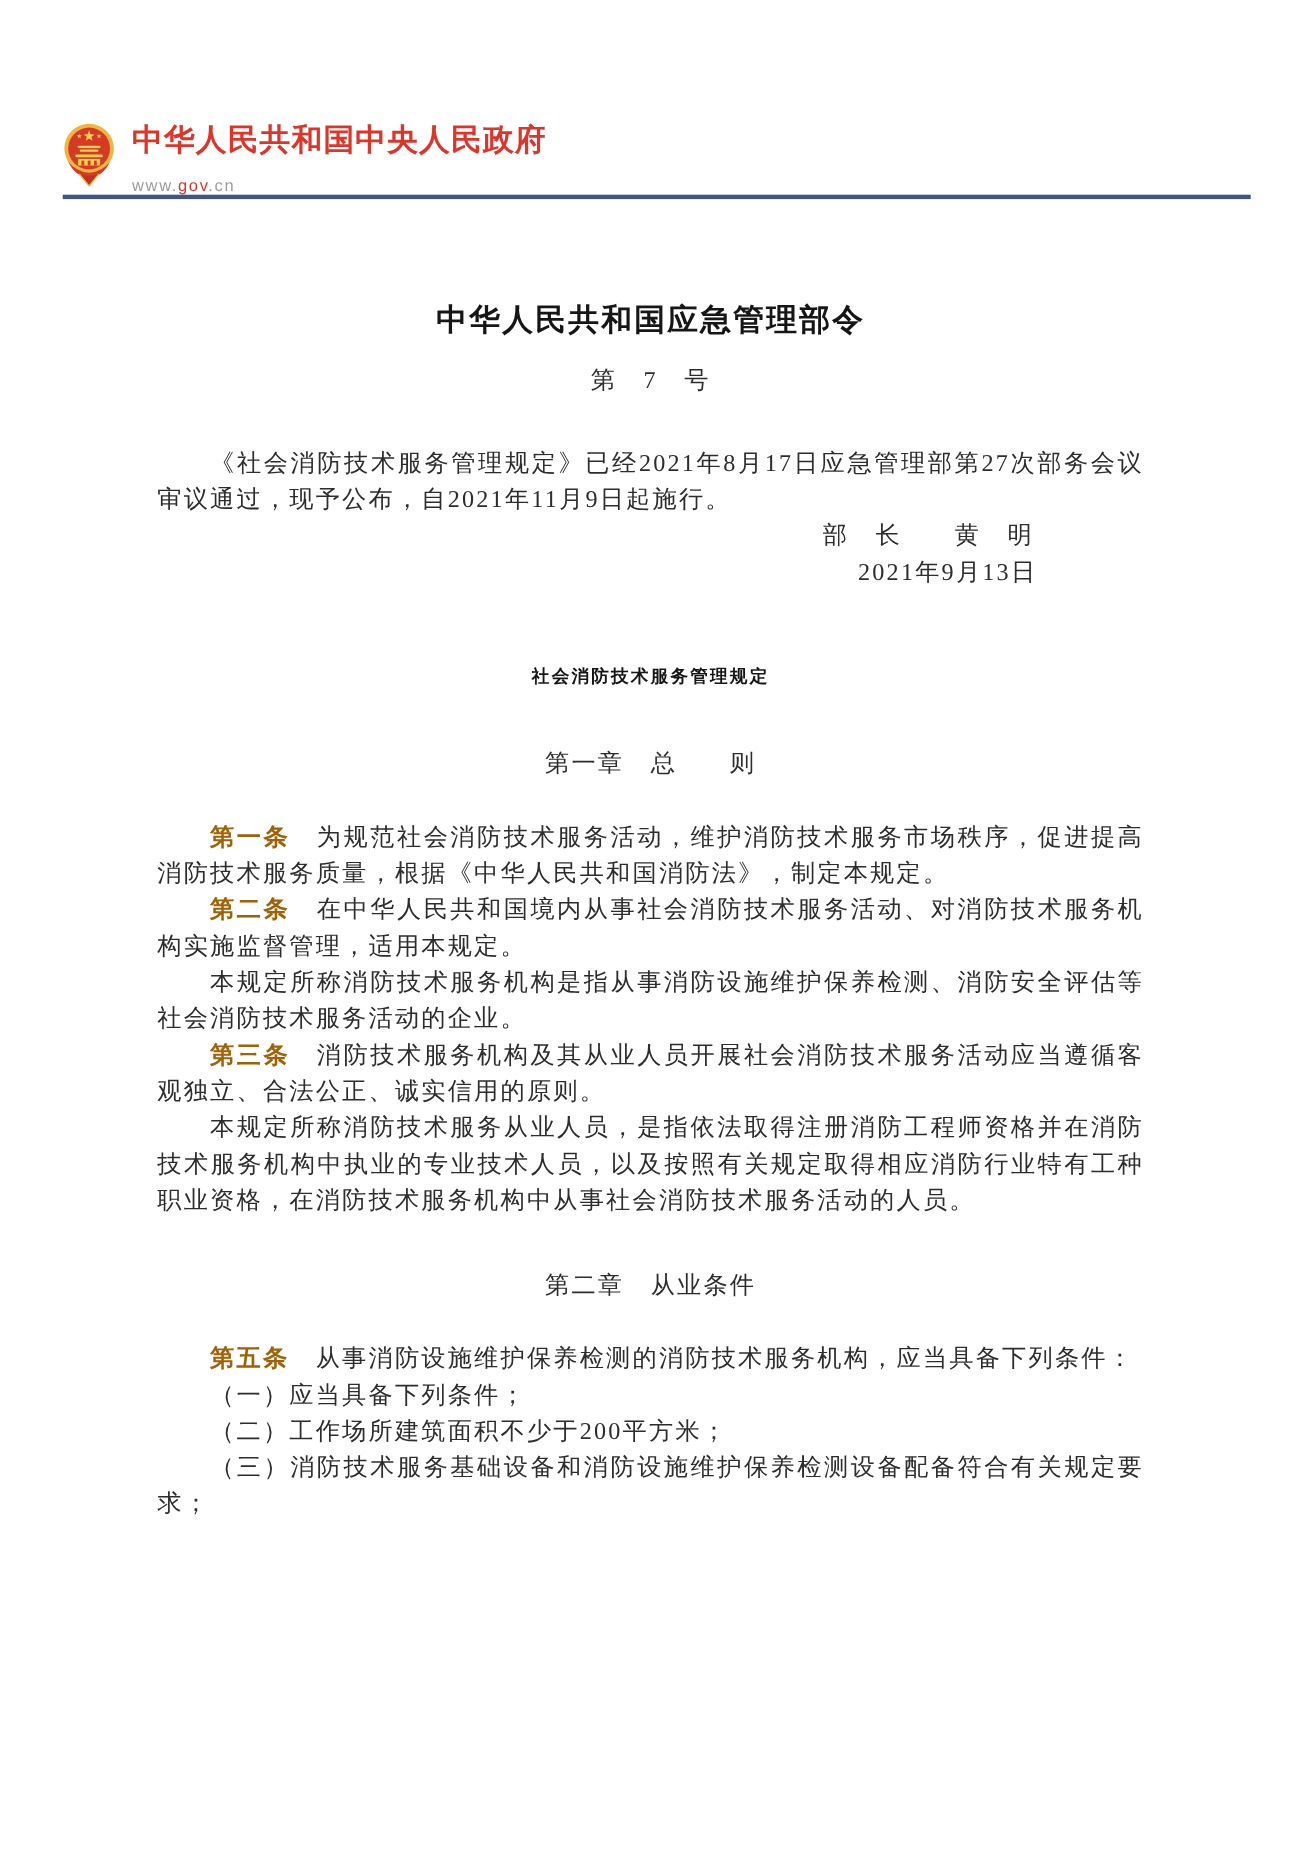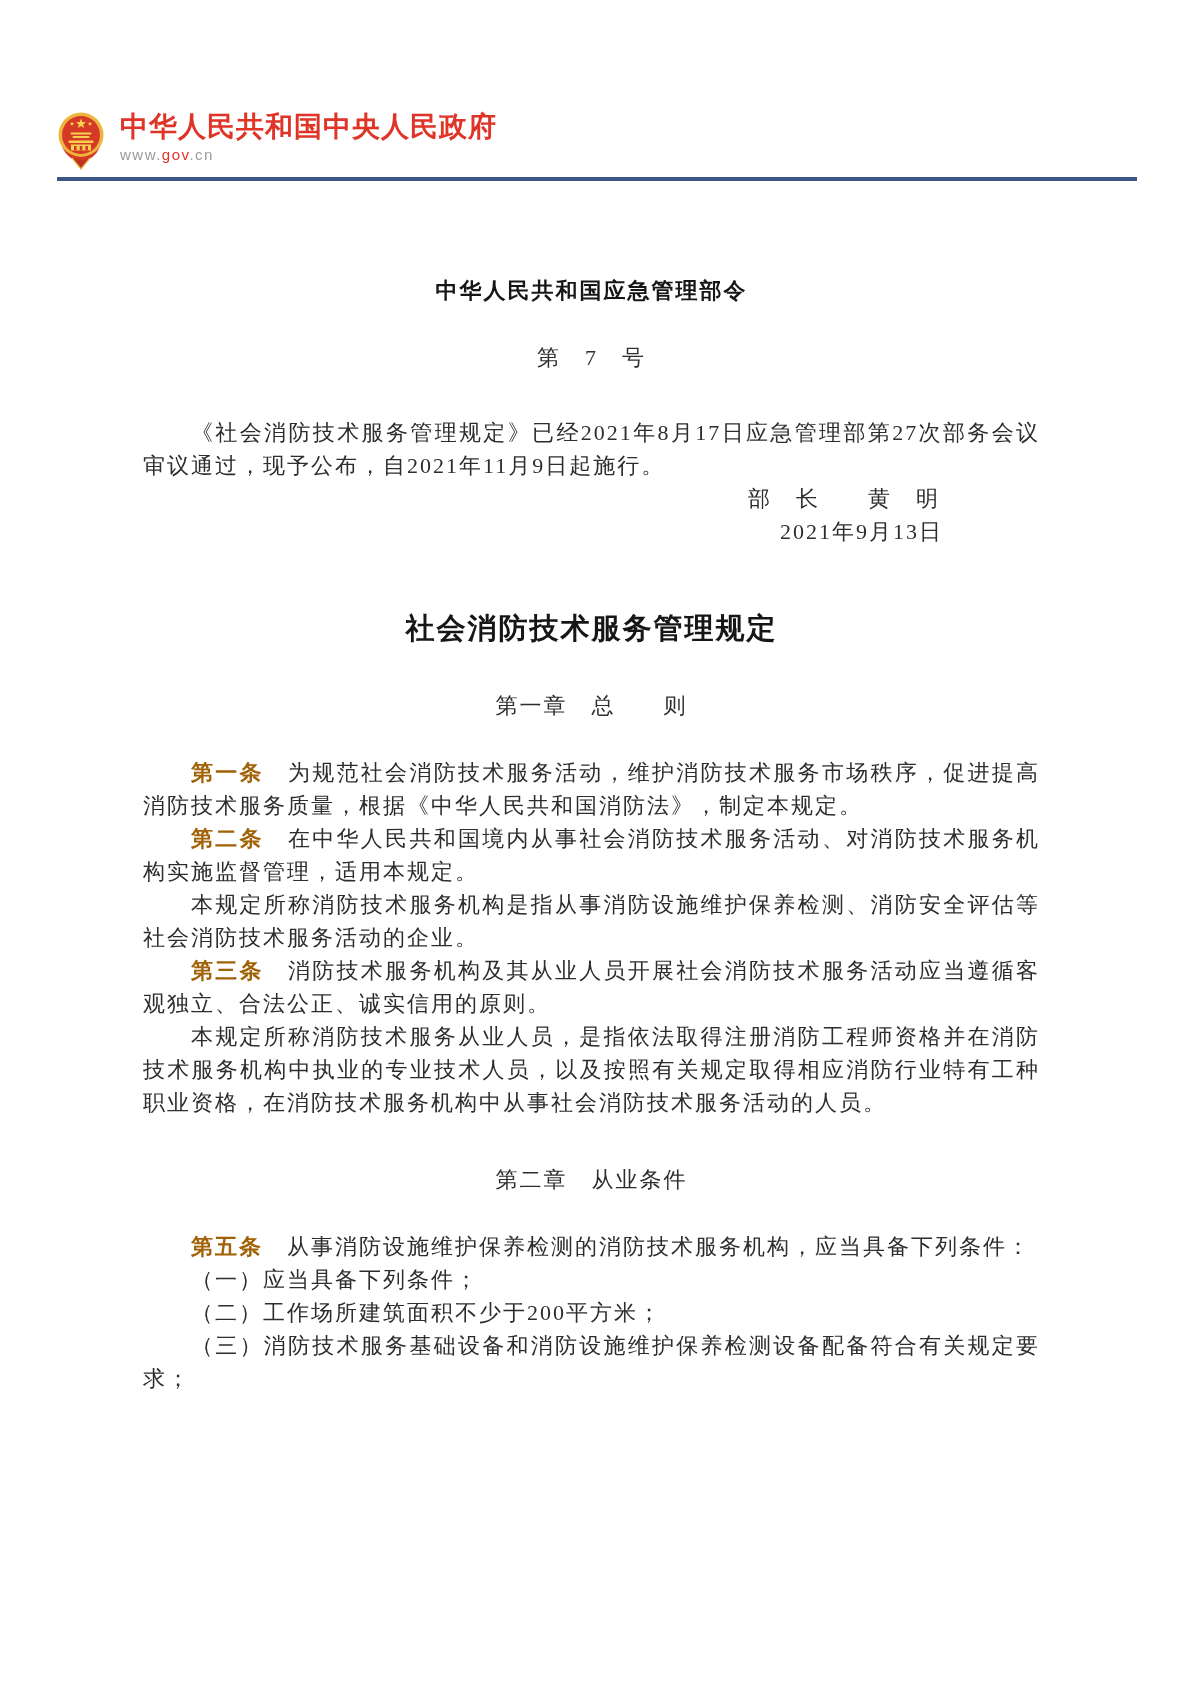--- a/index.html
+++ b/index.html
@@ -5,35 +5,35 @@
   html,body{margin:0;padding:0;background:#fff;}
   .page{position:relative;width:1190px;height:1682px;background:#ffffff;overflow:hidden;
         color:#2d2d2d;font-family:"Liberation Serif","DejaVu Serif",serif;border-radius:25px;}
 
   
   .site-header{padding-top:112px;}
   .logo-row{display:flex;align-items:flex-start;margin-left:57px;height:58px;}
   .emblem{flex:0 0 auto;width:48px;height:58px;margin-right:15px;}
   .brand-title{font-size:28px;font-weight:bold;letter-spacing:1px;line-height:30px;
                font-family:"Liberation Sans","DejaVu Sans",sans-serif;}
-  .brand-url{font-size:15px;letter-spacing:1.5px;margin-top:4px;
+  .brand-url{font-size:15px;letter-spacing:1.5px;margin-top:19px;
              font-family:"Liberation Sans","DejaVu Sans",sans-serif;color:#9b9b9b;}
   .rule{margin:7px 53px 0 57px;height:4px;}
 
   
   .doc{margin:0 150px 0 143px;font-size:22px;line-height:33px;letter-spacing:2px;
        text-align:justify;}
-  .order-title{margin:93px 0 0;text-align:center;font-size:22px;font-weight:bold;color:#161616;
+  .order-title{margin:93px 0 0;text-align:center;font-size:28px;font-weight:bold;color:#161616;
                letter-spacing:2px;line-height:34px;font-family:"Liberation Sans","DejaVu Sans",sans-serif;}
-  .order-no{margin-top:33px;text-align:center;line-height:33px;}
+  .order-no{margin-top:21px;text-align:center;line-height:33px;}
   .para{margin:0;text-indent:48px;}
   .intro{margin-top:42px;}
   .sign{text-align:right;padding-right:100px;line-height:33px;}
   .sign.date{padding-right:97px;}
-  .subtitle{margin:63px 0 0;text-align:center;font-size:29px;font-weight:bold;color:#161616;
+  .subtitle{margin:63px 0 0;text-align:center;font-size:16px;font-weight:bold;color:#161616;
             letter-spacing:2px;line-height:34px;font-family:"Liberation Sans","DejaVu Sans",sans-serif;}
   .chapter{margin:44px 0 34px;text-align:center;text-indent:0;line-height:33px;}
   .para b.lead{font-weight:700;color:#a16207;
                font-family:"Liberation Sans","DejaVu Sans",sans-serif;letter-spacing:2px;}
 </style>
 </head>
 <body>
 
 <div class="page">
 

